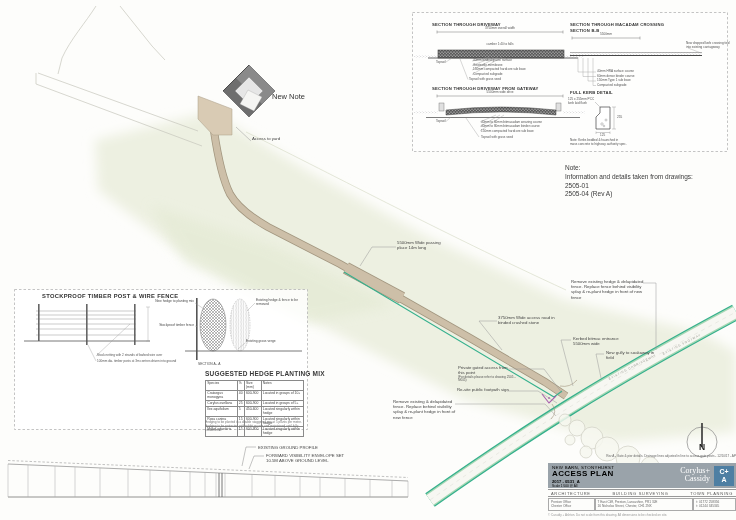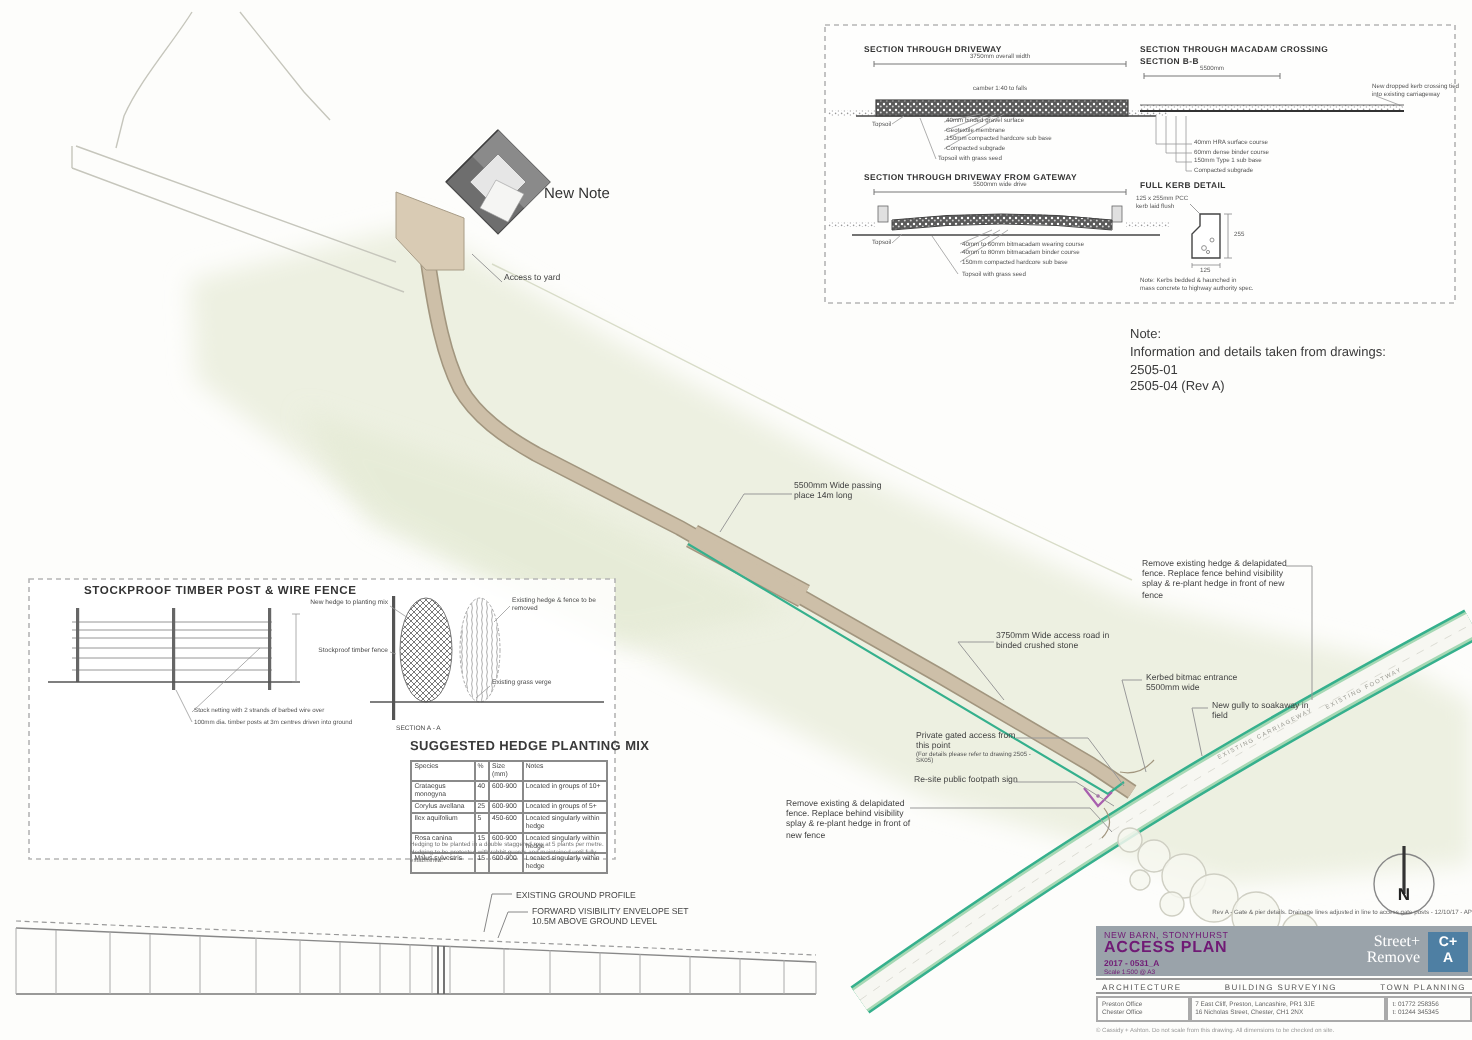--- a/index.html
+++ b/index.html
@@ -297,29 +297,29 @@
 
 <div class="abs t4" style="left:258px;top:444.5px;">EXISTING GROUND PROFILE</div>
 <div class="abs t4" style="left:266px;top:453px;">FORWARD VISIBILITY ENVELOPE SET</div>
 <div class="abs t4" style="left:266px;top:458px;">10.5M ABOVE GROUND LEVEL</div>
 
 <div class="abs" style="left:696px;top:442px;width:12px;text-align:center;font-size:8.5px;font-weight:bold;color:#222;">N</div>
 
 <div class="abs t3 rt" style="left:540px;top:455px;width:196px;color:#666;">Rev A - Gate &amp; pier details. Drainage lines adjusted in line to access gate posts - 12/10/17 - AP</div>
 
 <div class="abs band" style="left:548px;top:463px;width:188px;height:25px;">
-  <div style="flex:1;padding:2px 0 0 4px;color:#701a75;">
+  <div style="flex:1;padding:2px 0 0 4px;color:#000000;">
     <div style="font-size:4.4px;letter-spacing:.3px;">NEW BARN, STONYHURST</div>
     <div style="font-size:8px;font-weight:bold;letter-spacing:.4px;line-height:1.1;">ACCESS PLAN</div>
     <div style="font-size:4.2px;font-weight:bold;">2017 - 0531_A</div>
     <div style="font-size:3.2px;">Scale 1:500 @ A3</div>
   </div>
   <div class="brand" style="width:52px;text-align:right;padding-top:4px;">
-    <div style="font-size:8px;line-height:7.5px;">Street+</div>
-    <div style="font-size:8px;line-height:7.5px;">Remove</div>
+    <div style="font-size:8px;line-height:7.5px;">Corylus+</div>
+    <div style="font-size:8px;line-height:7.5px;">Cassidy</div>
   </div>
   <div style="width:20px;height:20px;margin:2.5px 2px 0 4px;background:#4e7fa3;color:#fff;text-align:center;font-weight:bold;">
     <div style="font-size:7px;line-height:9px;padding-top:1px;">C+</div>
     <div style="font-size:7px;line-height:8px;">A</div>
   </div>
 </div>
 
 <div class="abs disc" style="left:548px;top:489px;width:188px;height:8px;padding:0 3px;box-sizing:border-box;">
   <span>ARCHITECTURE</span>
   <span>BUILDING SURVEYING</span>

